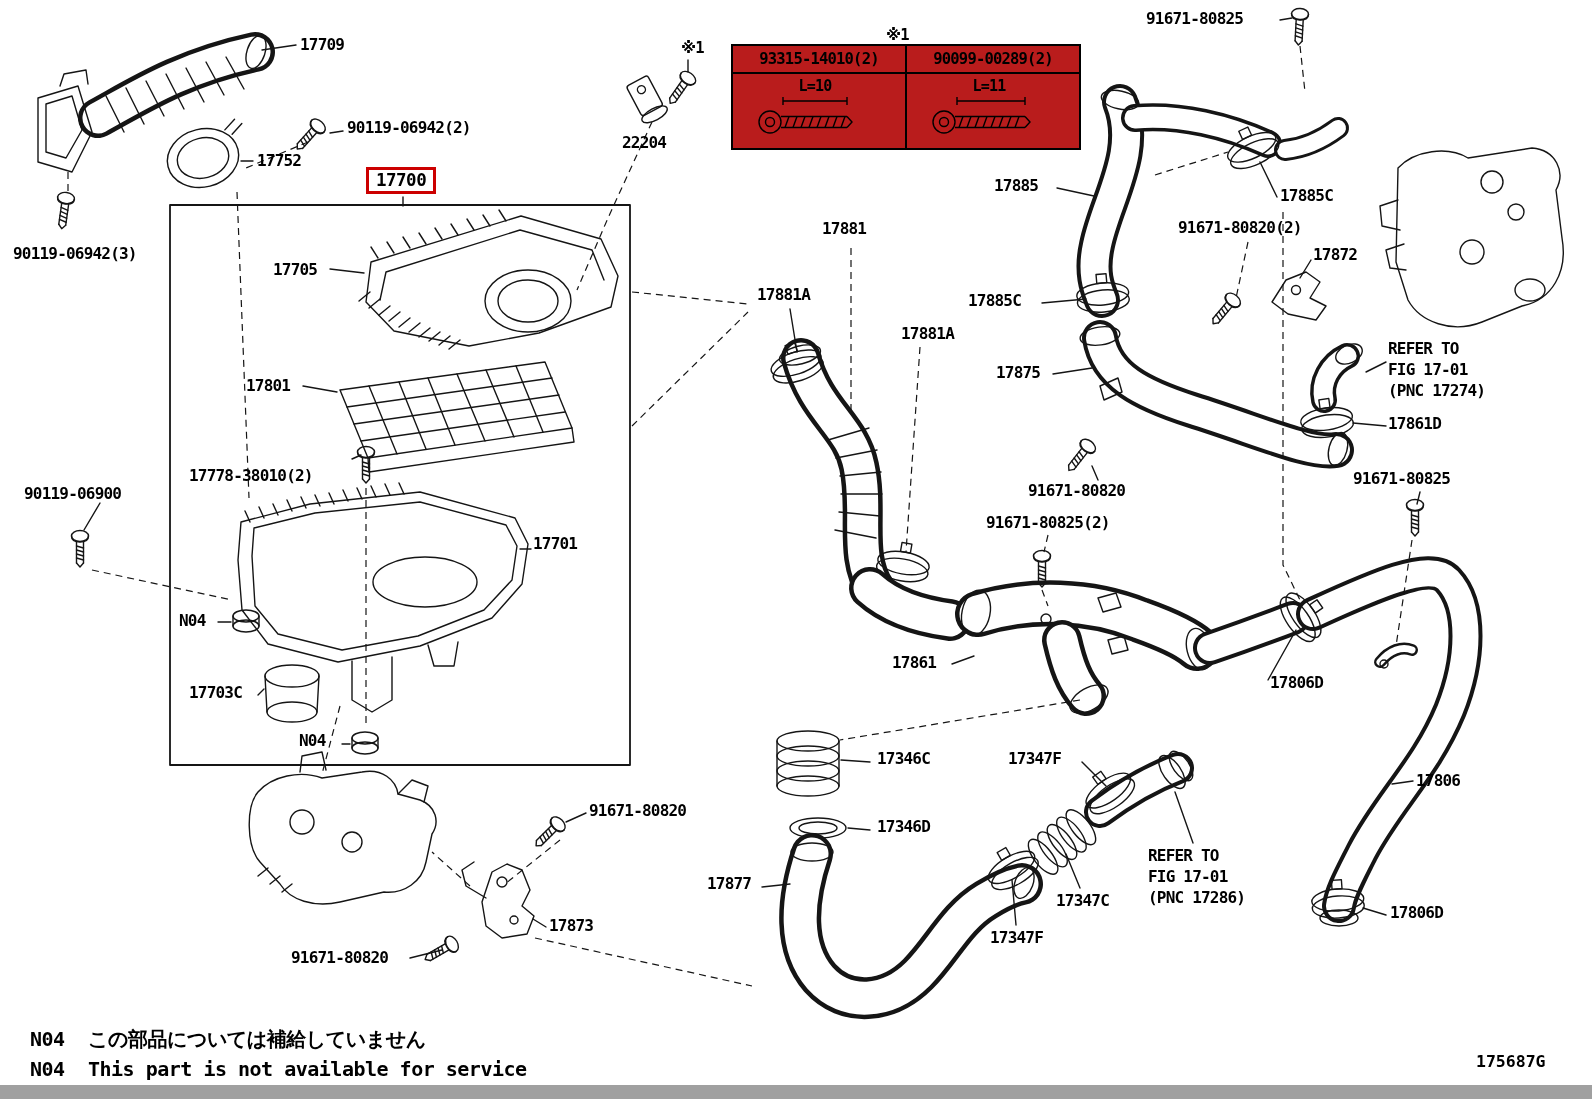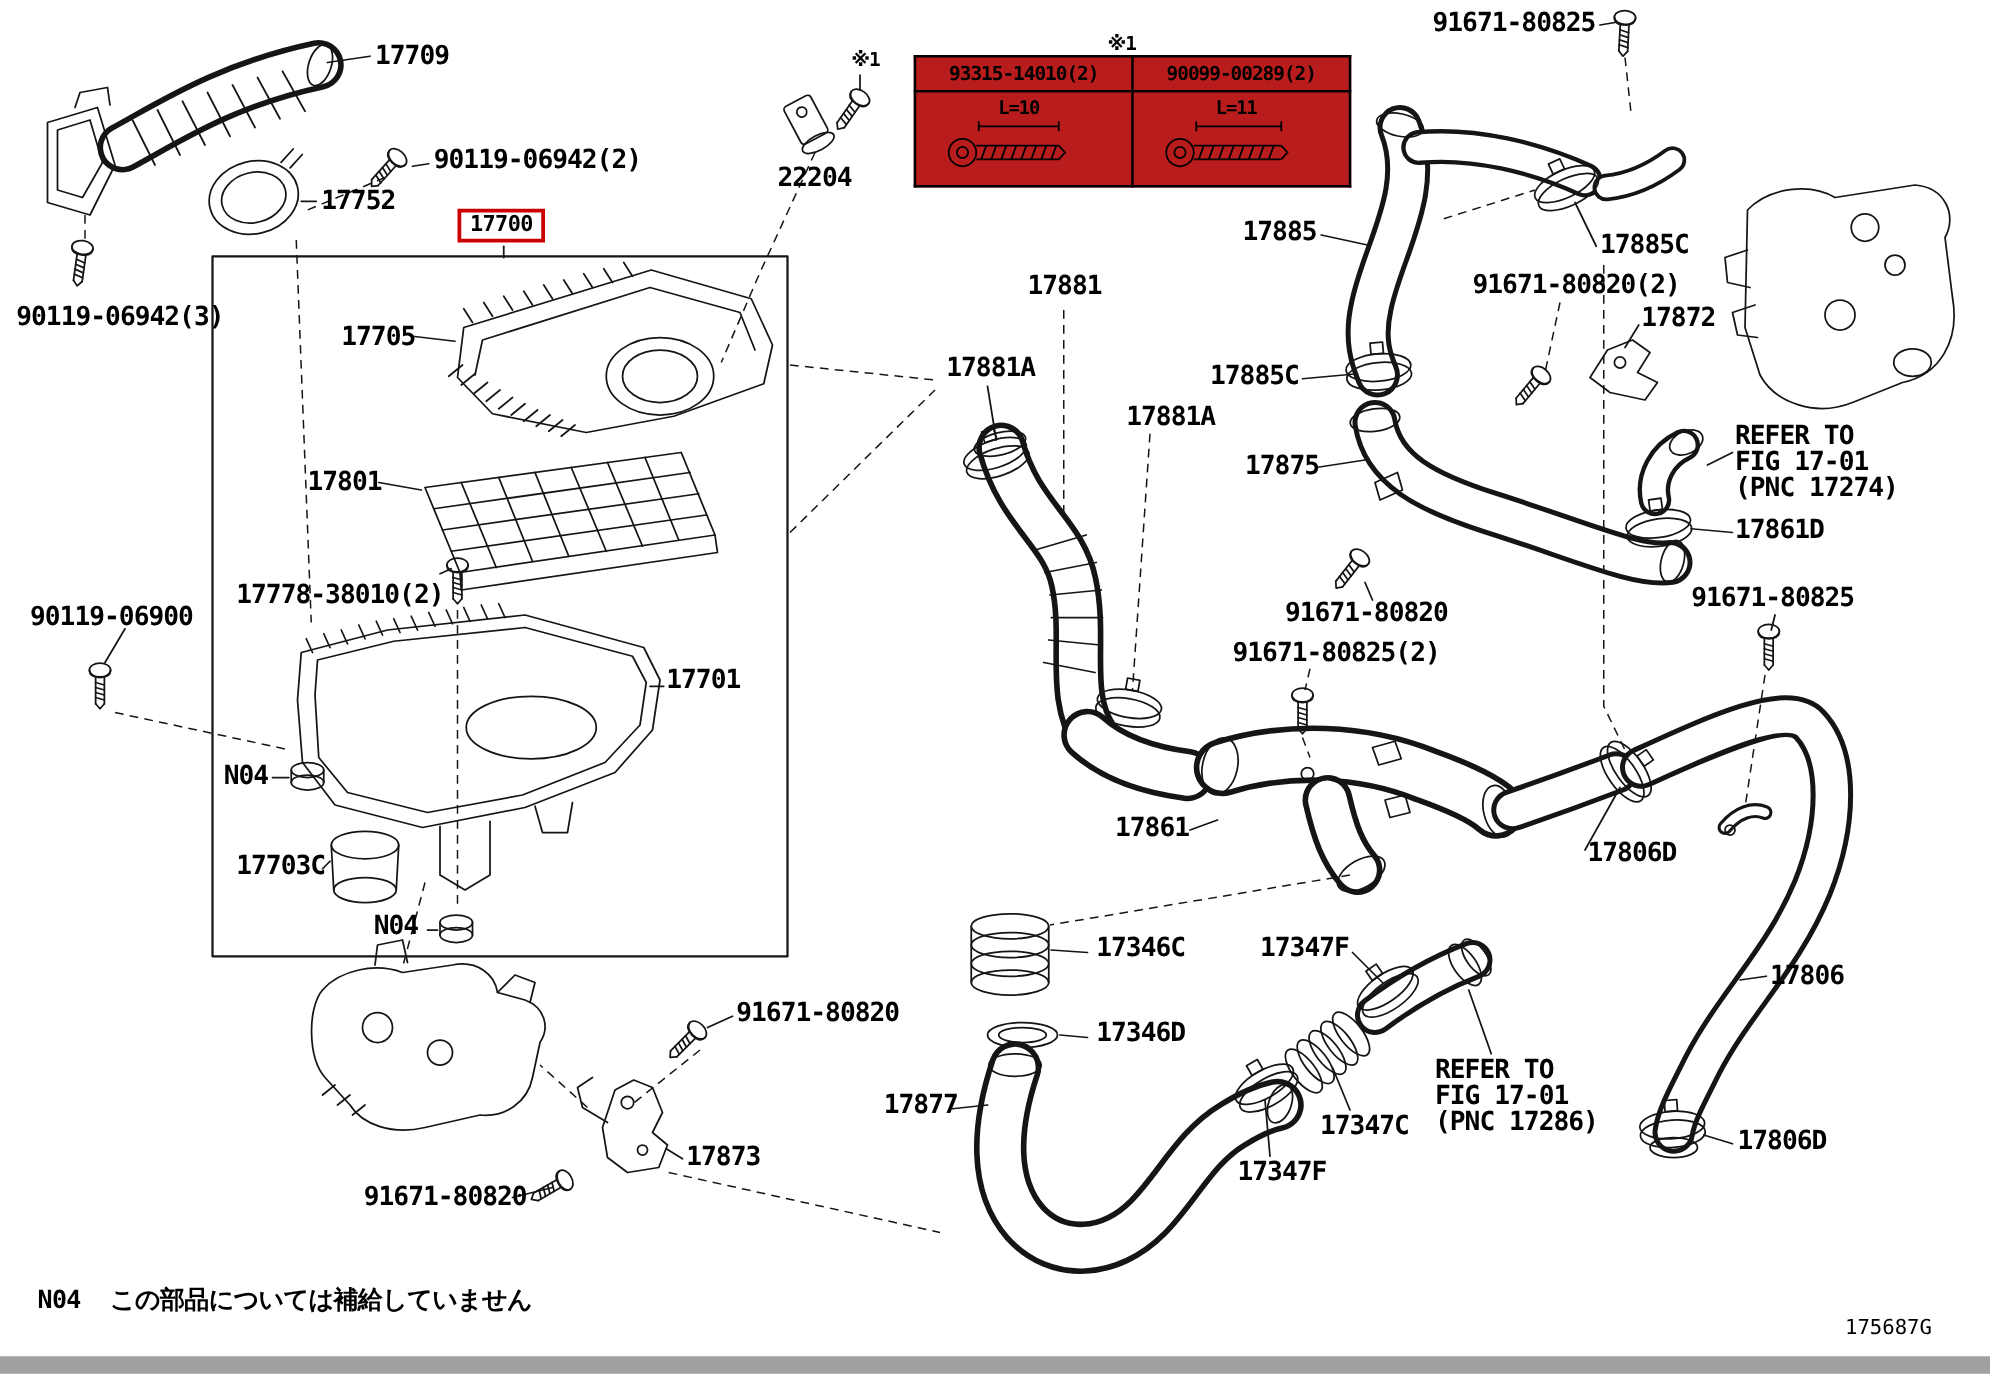--- a/index.html
+++ b/index.html
@@ -1,34 +1,34 @@
 <!DOCTYPE html>
 <html><head>
 <meta charset="utf-8">
 <style>
   html,body{margin:0;padding:0;background:#fff;}
   body{width:1592px;height:1099px;position:relative;overflow:hidden;
        font-family:"DejaVu Sans Mono","DejaVu Sans",monospace;color:#000;}
   #art{position:absolute;left:0;top:0;}
-  .lbl{position:absolute;font-size:21px;font-weight:bold;letter-spacing:-0.8px;
+  .lbl{position:absolute;font-size:16px;font-weight:bold;letter-spacing:-0.8px;
        line-height:21px;white-space:pre-line;}
   .sm{font-size:15.5px;}
   .red-box{position:absolute;border:3px solid #cc0000;padding:0px 7px 1px 7px;
        font-size:17.5px;font-weight:bold;letter-spacing:-0.5px;background:#fff;}
   .spec{position:absolute;left:731px;top:44px;border-collapse:collapse;background:#b91c1c;}
   .spec th,.spec td{border:2px solid #000;font-weight:bold;font-size:15.5px;
        letter-spacing:-0.8px;text-align:center;padding:0;}
   .spec th{width:172px;height:26px;}
   .spec td{height:74px;text-decoration:underline;}
   .dimtext{font:bold 15px "DejaVu Sans Mono",monospace;fill:#000;stroke:none;}
   .cellart{stroke:#000;fill:none;stroke-width:1.4;}
   .notes{position:absolute;left:30px;top:1026px;font-size:20px;font-weight:bold;letter-spacing:-0.5px;}
   .notes .row{margin-bottom:4px;}
   .notes .ncode{display:inline-block;width:58px;}
-  .doccode{position:absolute;left:1476px;top:1052px;font-size:16.5px;font-weight:normal;}
+  .doccode{position:absolute;left:1476px;top:1052px;font-size:16.5px;font-weight:bold;}
   .graybar{position:absolute;left:0;bottom:0;width:1592px;height:14px;background:#a0a0a0;}
   
   .ln{stroke:#151515;fill:none;stroke-width:1.4;stroke-linejoin:round;stroke-linecap:round;}
   .dash{stroke:#151515;fill:none;stroke-width:1.2;stroke-dasharray:7 5;}
 </style>
 </head>
 <body>
 
 <svg id="art" width="1592" height="1099" viewBox="0 0 1592 1099">
   <defs>
@@ -462,15 +462,18 @@
         </svg>
       </td>
     </tr>
   </tbody>
 </table>
 
 <div class="notes">
   <div class="row">
     <span class="ncode">N04</span><span>この部品については補給していません</span>
   </div>
+  <div class="row">
+    <span class="ncode">N04</span><span>This part is not available for service</span>
+  </div>
 </div>
 <div class="doccode">175687G</div>
 <div class="graybar"></div>
 
 </body></html>

